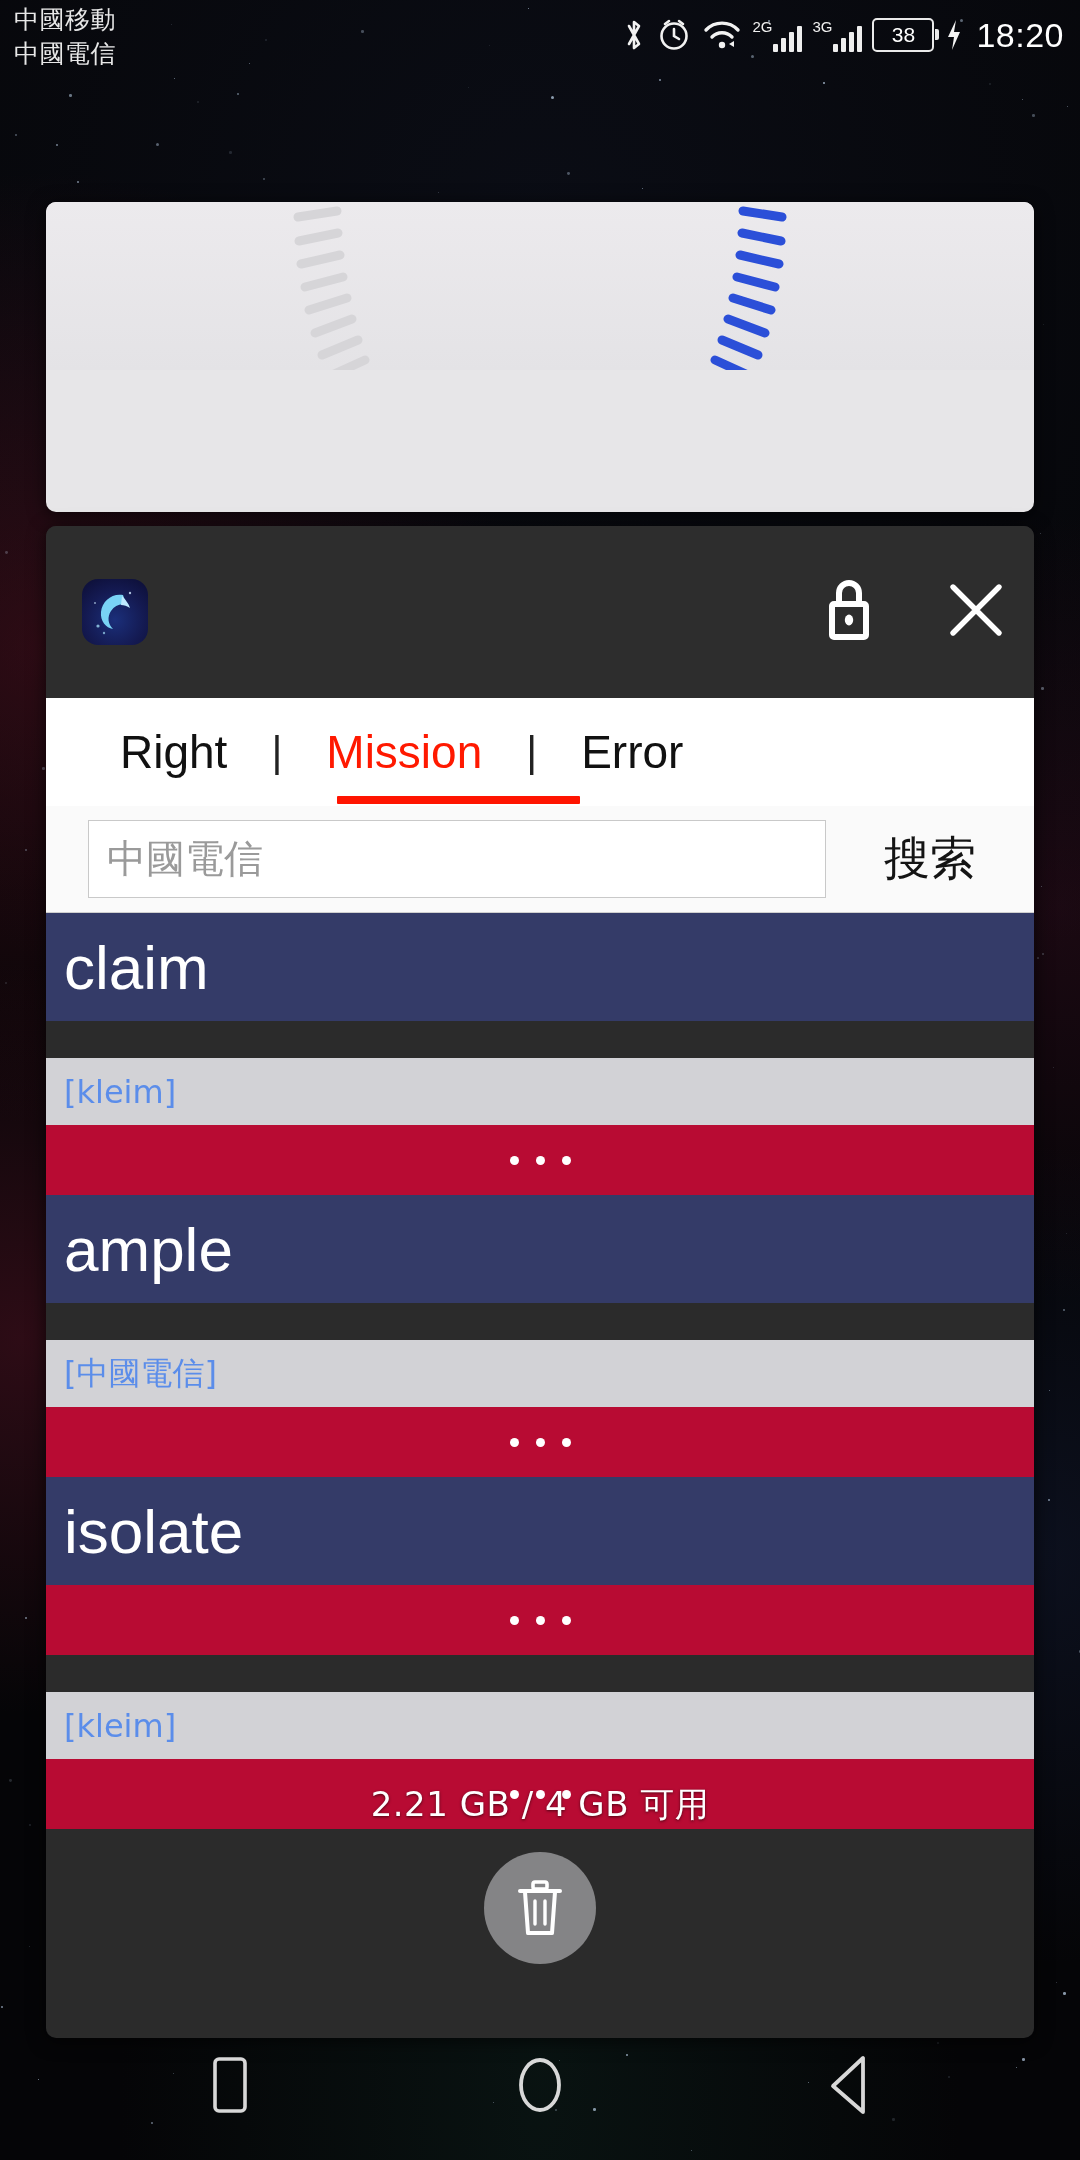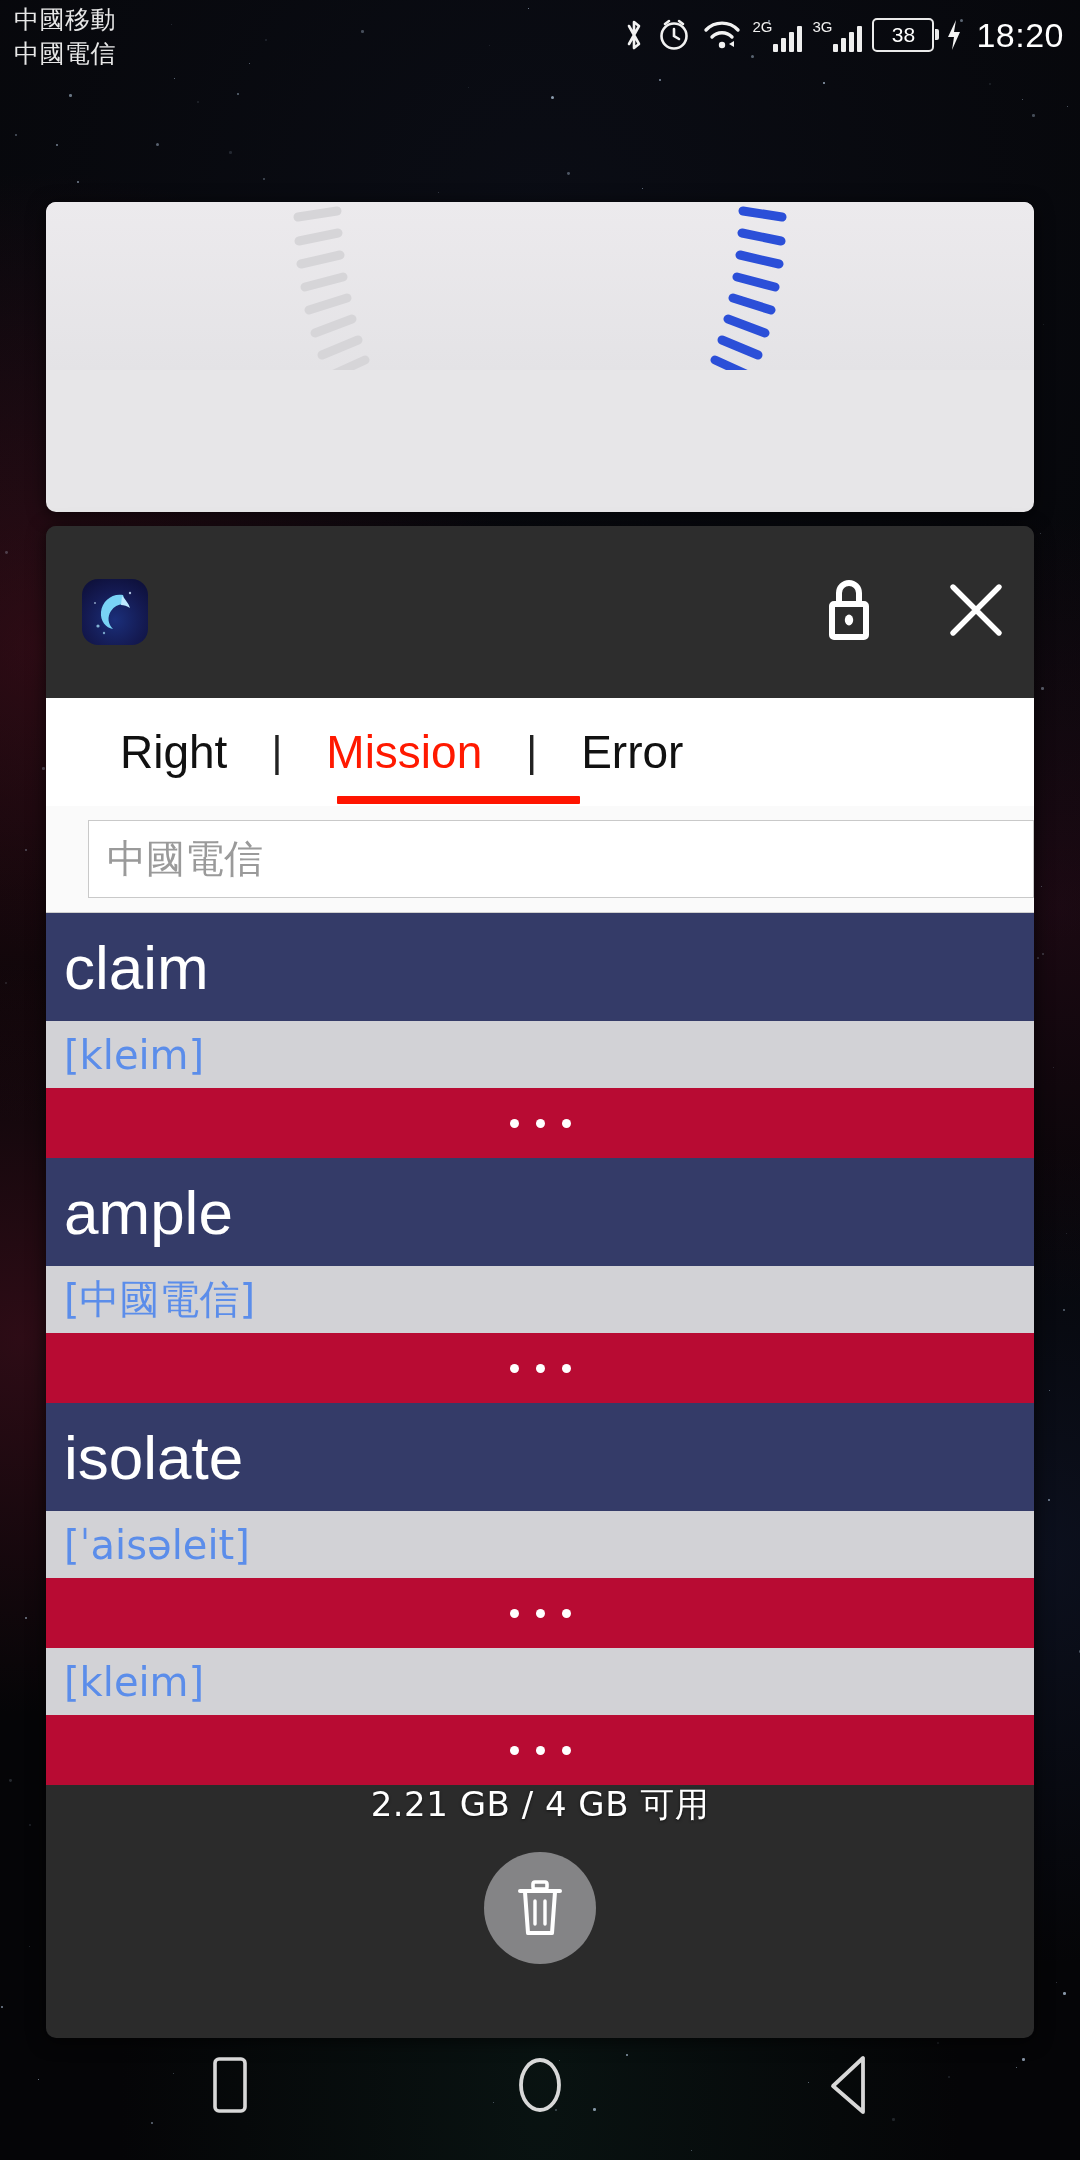--- a/index.html
+++ b/index.html
@@ -254,23 +254,24 @@
     font-family: "Liberation Sans", sans-serif;
     box-sizing: border-box;
   }
   .w-phon {
     height: 67px;
     background: #d2d2d6;
     display: flex;
     align-items: center;
     padding-left: 18px;
     color: #5b8dea;
-    font-size: 40px;
+    font-size: 32px;
     font-family: "DejaVu Sans", sans-serif;
     box-sizing: border-box;
+    margin-top: 37px;
   }
   .w-more {
     height: 70px;
     background: #b80b33;
     display: flex;
     align-items: center;
     justify-content: center;
     box-sizing: border-box;
   }
   .dots { display:flex; gap:17px; }
@@ -729,20 +730,21 @@
       <div class="tab t0">Right</div>
       <div class="tab-sep">|</div>
       <div class="tab active">Mission</div>
       <div class="tab-sep">|</div>
       <div class="tab">Error</div>
       <div class="tab-underline"></div>
     </div>
 
     <div class="searchbar">
       <div class="search-input">中國電信</div>
+      <div class="search-btn">搜索</div>
     </div>
 
     <div class="wordlist">
 
       <div class="word-entry">
         <div class="w-term">claim</div>
         <div class="w-phon">[kleim]</div>
         <div class="w-more">
           <span class="dots">
               <s></s>
@@ -759,21 +761,20 @@
           <span class="dots">
               <s></s>
               <s></s>
               <s></s>
             </span>
         </div>
       </div>
 
       <div class="word-entry">
         <div class="w-term">isolate</div>
-        <div class="w-phon">[ˈaisəleit]</div>
         <div class="w-more">
           <span class="dots">
               <s></s>
               <s></s>
               <s></s>
             </span>
         </div>
       </div>
 
       <div class="word-entry">

